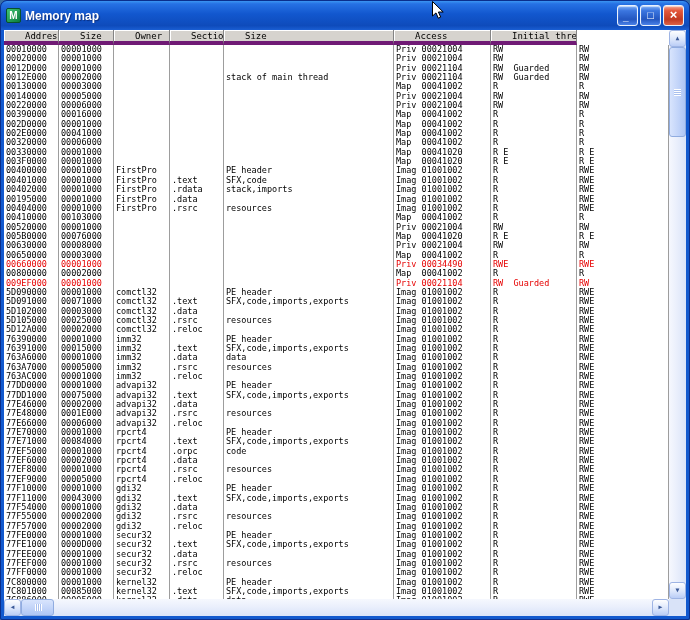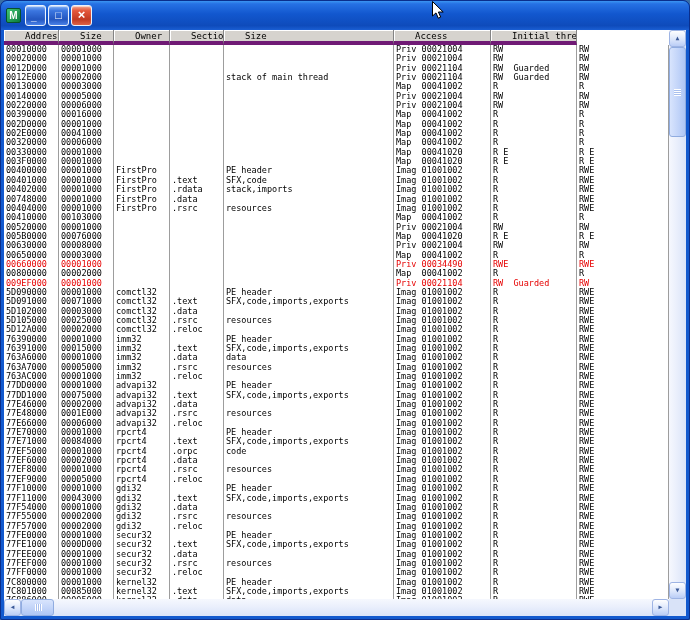--- a/index.html
+++ b/index.html
@@ -106,20 +106,21 @@
 
   .cursor{ position:absolute; left:431px; top:0; z-index:20; pointer-events:none; }
 </style>
 </head>
 <body>
 
 <div class="window">
 
   <div class="titlebar">
     <span class="win-icon">M</span>
+    <span class="title-text">Memory map</span>
     <span class="tb-buttons">
       <span class="tbtn min">
           <i>_</i>
         </span>
       <span class="tbtn max">
           <i>□</i>
         </span>
       <span class="tbtn close">
           <i>×</i>
         </span>
@@ -293,21 +294,21 @@
     <span class="c">00402000</span>
     <span class="c">00001000</span>
     <span class="c">FirstPro</span>
     <span class="c">.rdata</span>
     <span class="c">stack,imports</span>
     <span class="c">Imag 01001002</span>
     <span class="c">R</span>
     <span class="c">RWE</span>
   </div>
           <div class="row grid8">
-    <span class="c">00748000</span>
+    <span class="c">00195000</span>
     <span class="c">00001000</span>
     <span class="c">FirstPro</span>
     <span class="c">.data</span>
     <span class="c"></span>
     <span class="c">Imag 01001002</span>
     <span class="c">R</span>
     <span class="c">RWE</span>
   </div>
           <div class="row grid8">
     <span class="c">00404000</span>

